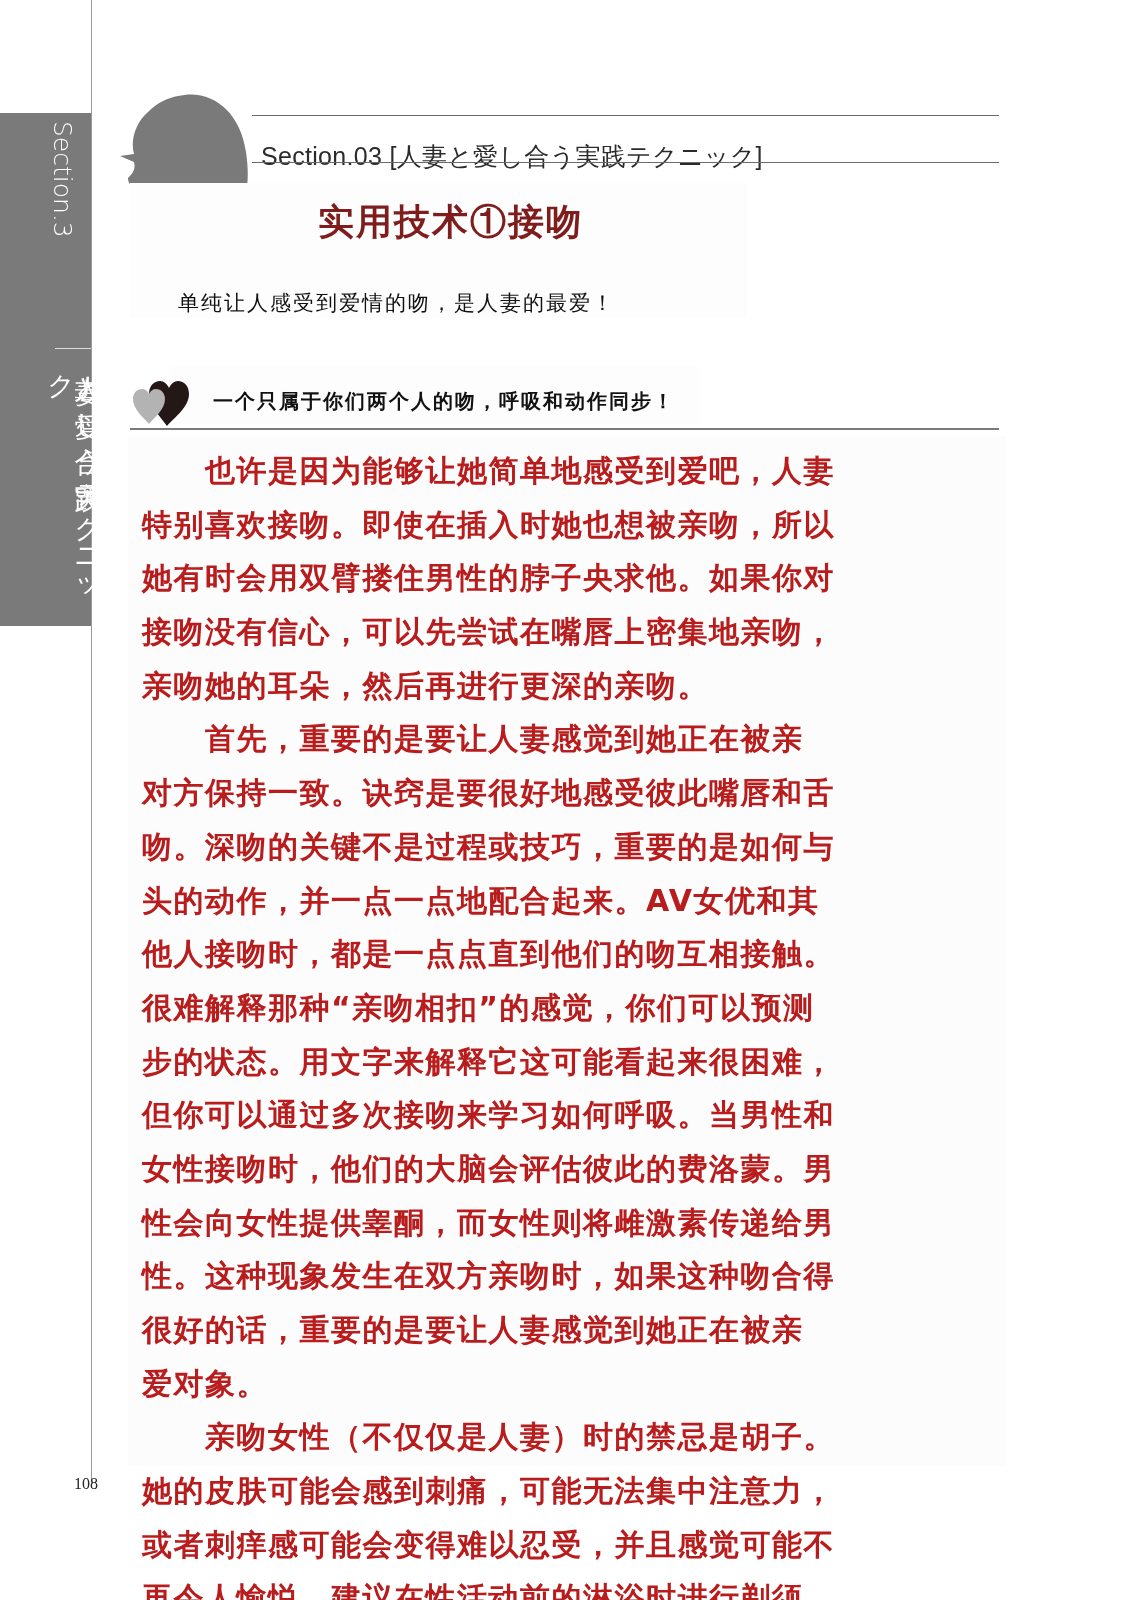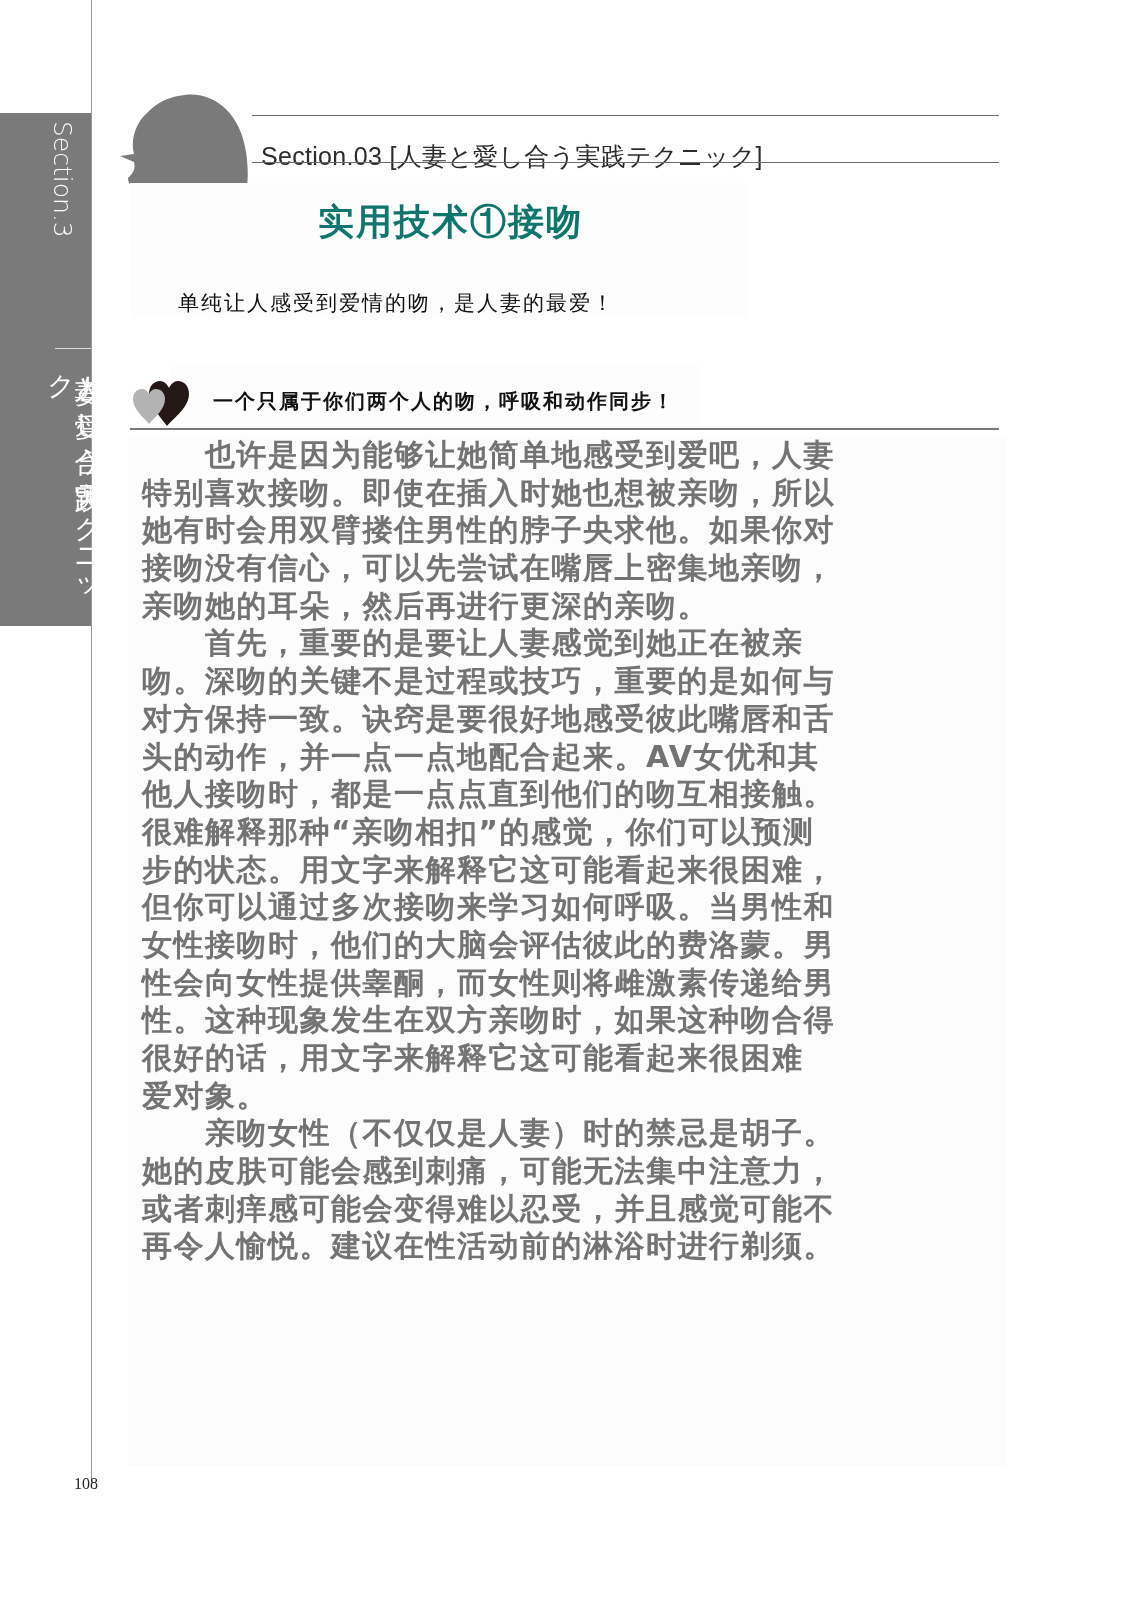--- a/index.html
+++ b/index.html
@@ -27,42 +27,42 @@
   .header-rule-top { position: absolute; left: 252px; top: 115px; width: 747px; height: 1px; background: #6b6b6b; }
   .header-rule-bottom { position: absolute; left: 252px; top: 162px; width: 747px; height: 1px; background: #6b6b6b; }
   .running-header {
     position: absolute; left: 261px; top: 140px;
     font-family: "Liberation Sans", sans-serif; font-size: 25px; color: #2b2b2b; letter-spacing: 0.3px;
   }
 
   .title-panel { position: absolute; left: 130px; top: 183px; width: 617px; height: 135px; background: #fdfdfd; }
   .page-title {
     position: absolute; left: 318px; top: 198px;
-    font-family: Liberation Sans, sans-serif; font-weight: bold; font-size: 36px; letter-spacing: 2px; color: #0f766e;
+    font-family: Liberation Sans, sans-serif; font-weight: bold; font-size: 36px; letter-spacing: 2px; color: #7f1d1d;
   }
   .subtitle {
     position: absolute; left: 178px; top: 289px;
     font-family: "DejaVu Sans", sans-serif; font-weight: normal; font-size: 21px; letter-spacing: 2px; color: #111;
   }
 
   .heading-panel { position: absolute; left: 170px; top: 366px; width: 530px; height: 58px; background: #fdfdfd; }
   .hearts-icon { position: absolute; left: 131px; top: 379px; width: 64px; height: 48px; }
   .section-heading {
     position: absolute; left: 213px; top: 388px;
     font-family: "DejaVu Sans", sans-serif; font-weight: bold; font-size: 20px; letter-spacing: 2px; color: #111;
   }
   .heading-rule { position: absolute; left: 130px; top: 428px; width: 869px; height: 2px; background: #7a7a7a; }
 
   .body-panel { position: absolute; left: 128px; top: 436px; width: 878px; height: 1030px; background: #fcfcfc; }
   .body-text {
     position: absolute; left: 142px; top: 436px; width: 850px;
   }
   .body-line {
     display: block; height: 37.7px; line-height: 37.7px; white-space: nowrap;
-    font-family: "DejaVu Sans", sans-serif; font-weight: bold; font-size: 30px; letter-spacing: 1.5px; color: #737373;
+    font-family: "DejaVu Sans", sans-serif; font-weight: bold; font-size: 30px; letter-spacing: 1.5px; color: #b91c1c; margin-top: 16px;
   }
 
   .page-number {
     position: absolute; left: 74px; top: 1475px;
     font-family: "Liberation Serif", serif; font-size: 16px; color: #222;
   }
 </style>
 </head>
 <body>
 
@@ -95,31 +95,31 @@
 <div class="heading-rule"></div>
 
 <div class="body-panel"></div>
 <div class="body-text">
   <span class="body-line">　　也许是因为能够让她简单地感受到爱吧，人妻</span>
   <span class="body-line">特别喜欢接吻。即使在插入时她也想被亲吻，所以</span>
   <span class="body-line">她有时会用双臂搂住男性的脖子央求他。如果你对</span>
   <span class="body-line">接吻没有信心，可以先尝试在嘴唇上密集地亲吻，</span>
   <span class="body-line">亲吻她的耳朵，然后再进行更深的亲吻。</span>
   <span class="body-line">　　首先，重要的是要让人妻感觉到她正在被亲</span>
+  <span class="body-line">对方保持一致。诀窍是要很好地感受彼此嘴唇和舌</span>
   <span class="body-line">吻。深吻的关键不是过程或技巧，重要的是如何与</span>
-  <span class="body-line">对方保持一致。诀窍是要很好地感受彼此嘴唇和舌</span>
   <span class="body-line">头的动作，并一点一点地配合起来。AV女优和其</span>
   <span class="body-line">他人接吻时，都是一点点直到他们的吻互相接触。</span>
   <span class="body-line">很难解释那种“亲吻相扣”的感觉，你们可以预测</span>
   <span class="body-line">步的状态。用文字来解释它这可能看起来很困难，</span>
   <span class="body-line">但你可以通过多次接吻来学习如何呼吸。当男性和</span>
   <span class="body-line">女性接吻时，他们的大脑会评估彼此的费洛蒙。男</span>
   <span class="body-line">性会向女性提供睾酮，而女性则将雌激素传递给男</span>
   <span class="body-line">性。这种现象发生在双方亲吻时，如果这种吻合得</span>
-  <span class="body-line">很好的话，用文字来解释它这可能看起来很困难</span>
+  <span class="body-line">很好的话，重要的是要让人妻感觉到她正在被亲</span>
   <span class="body-line">爱对象。</span>
   <span class="body-line">　　亲吻女性（不仅仅是人妻）时的禁忌是胡子。</span>
   <span class="body-line">她的皮肤可能会感到刺痛，可能无法集中注意力，</span>
   <span class="body-line">或者刺痒感可能会变得难以忍受，并且感觉可能不</span>
   <span class="body-line">再令人愉悦。建议在性活动前的淋浴时进行剃须。</span>
 </div>
 
 <div class="page-number">108</div>
 
 </body></html>

